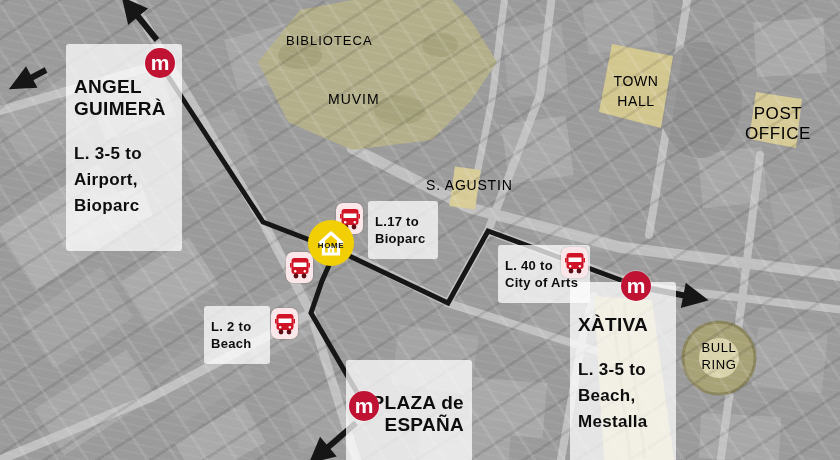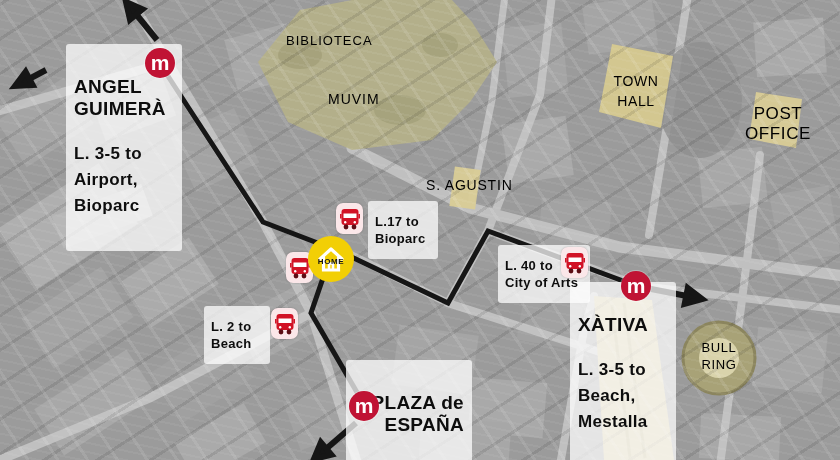--- a/index.html
+++ b/index.html
@@ -231,21 +231,21 @@
       <rect x="18.4" y="7" width="1.6" height="4.5" fill="#d11326"></rect>
       <rect x="1.5" y="2" width="17" height="16" rx="3" fill="#d11326"></rect>
       <rect x="3.5" y="6.5" width="13" height="4.5" fill="#fff"></rect>
       <circle cx="5.2" cy="15.3" r="1.2" fill="#fff"></circle>
       <circle cx="14.8" cy="15.3" r="1.2" fill="#fff"></circle>
       <circle cx="6" cy="20" r="2.4" fill="#5c0d14"></circle>
       <circle cx="14" cy="20" r="2.4" fill="#5c0d14"></circle>
     </svg>
   </div>
 
-  <div class="home-pin" style="left:308px;top:236px;text-align:right;">
+  <div class="home-pin" style="left:308px;top:220px;text-align:right;">
     <svg width="32" height="28" viewBox="0 0 32 28">
       <path d="M5 14 L16 4 L27 14" fill="none" stroke="#fff" stroke-width="3.2" stroke-linecap="round" stroke-linejoin="round"></path>
       <path d="M8.5 12.5 V25 H23.5 V12.5" fill="none" stroke="#fff" stroke-width="3.2" stroke-linecap="round"></path>
       <path d="M14 25 V18.5 H18 V25" fill="none" stroke="#fff" stroke-width="2.6"></path>
     </svg>
     <span class="home-label">HOME</span>
   </div>
 
 </div>
 

